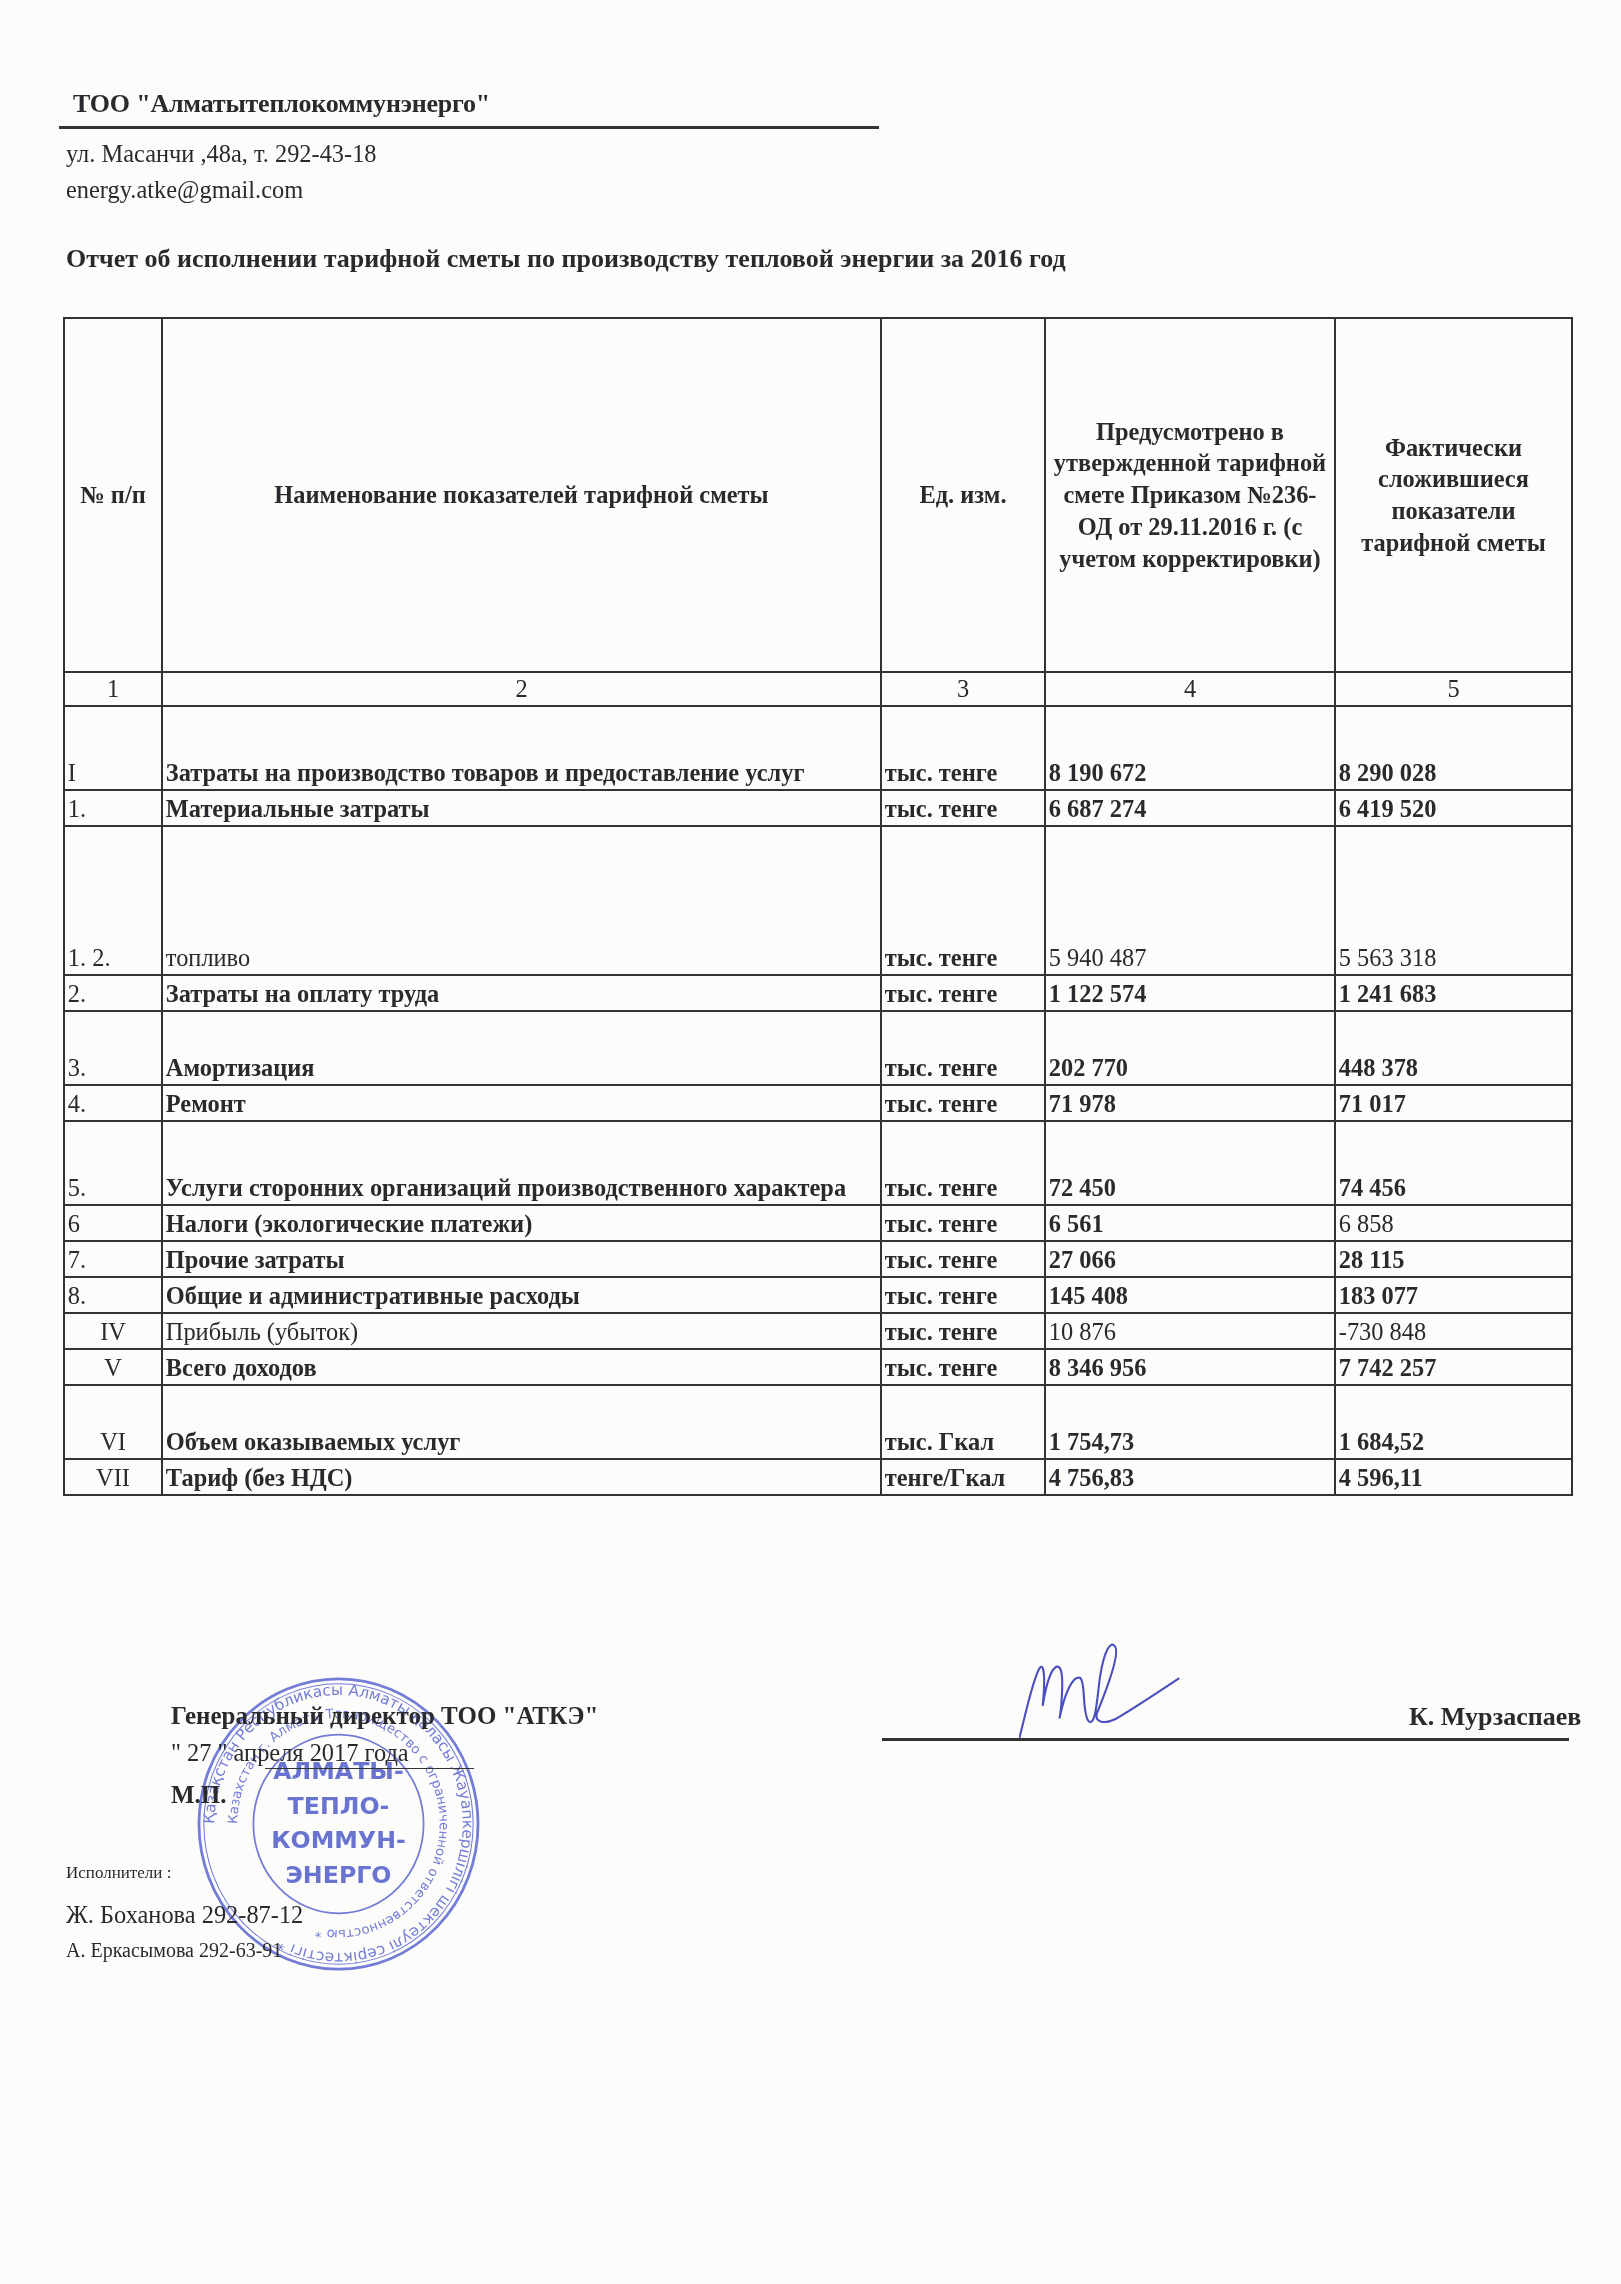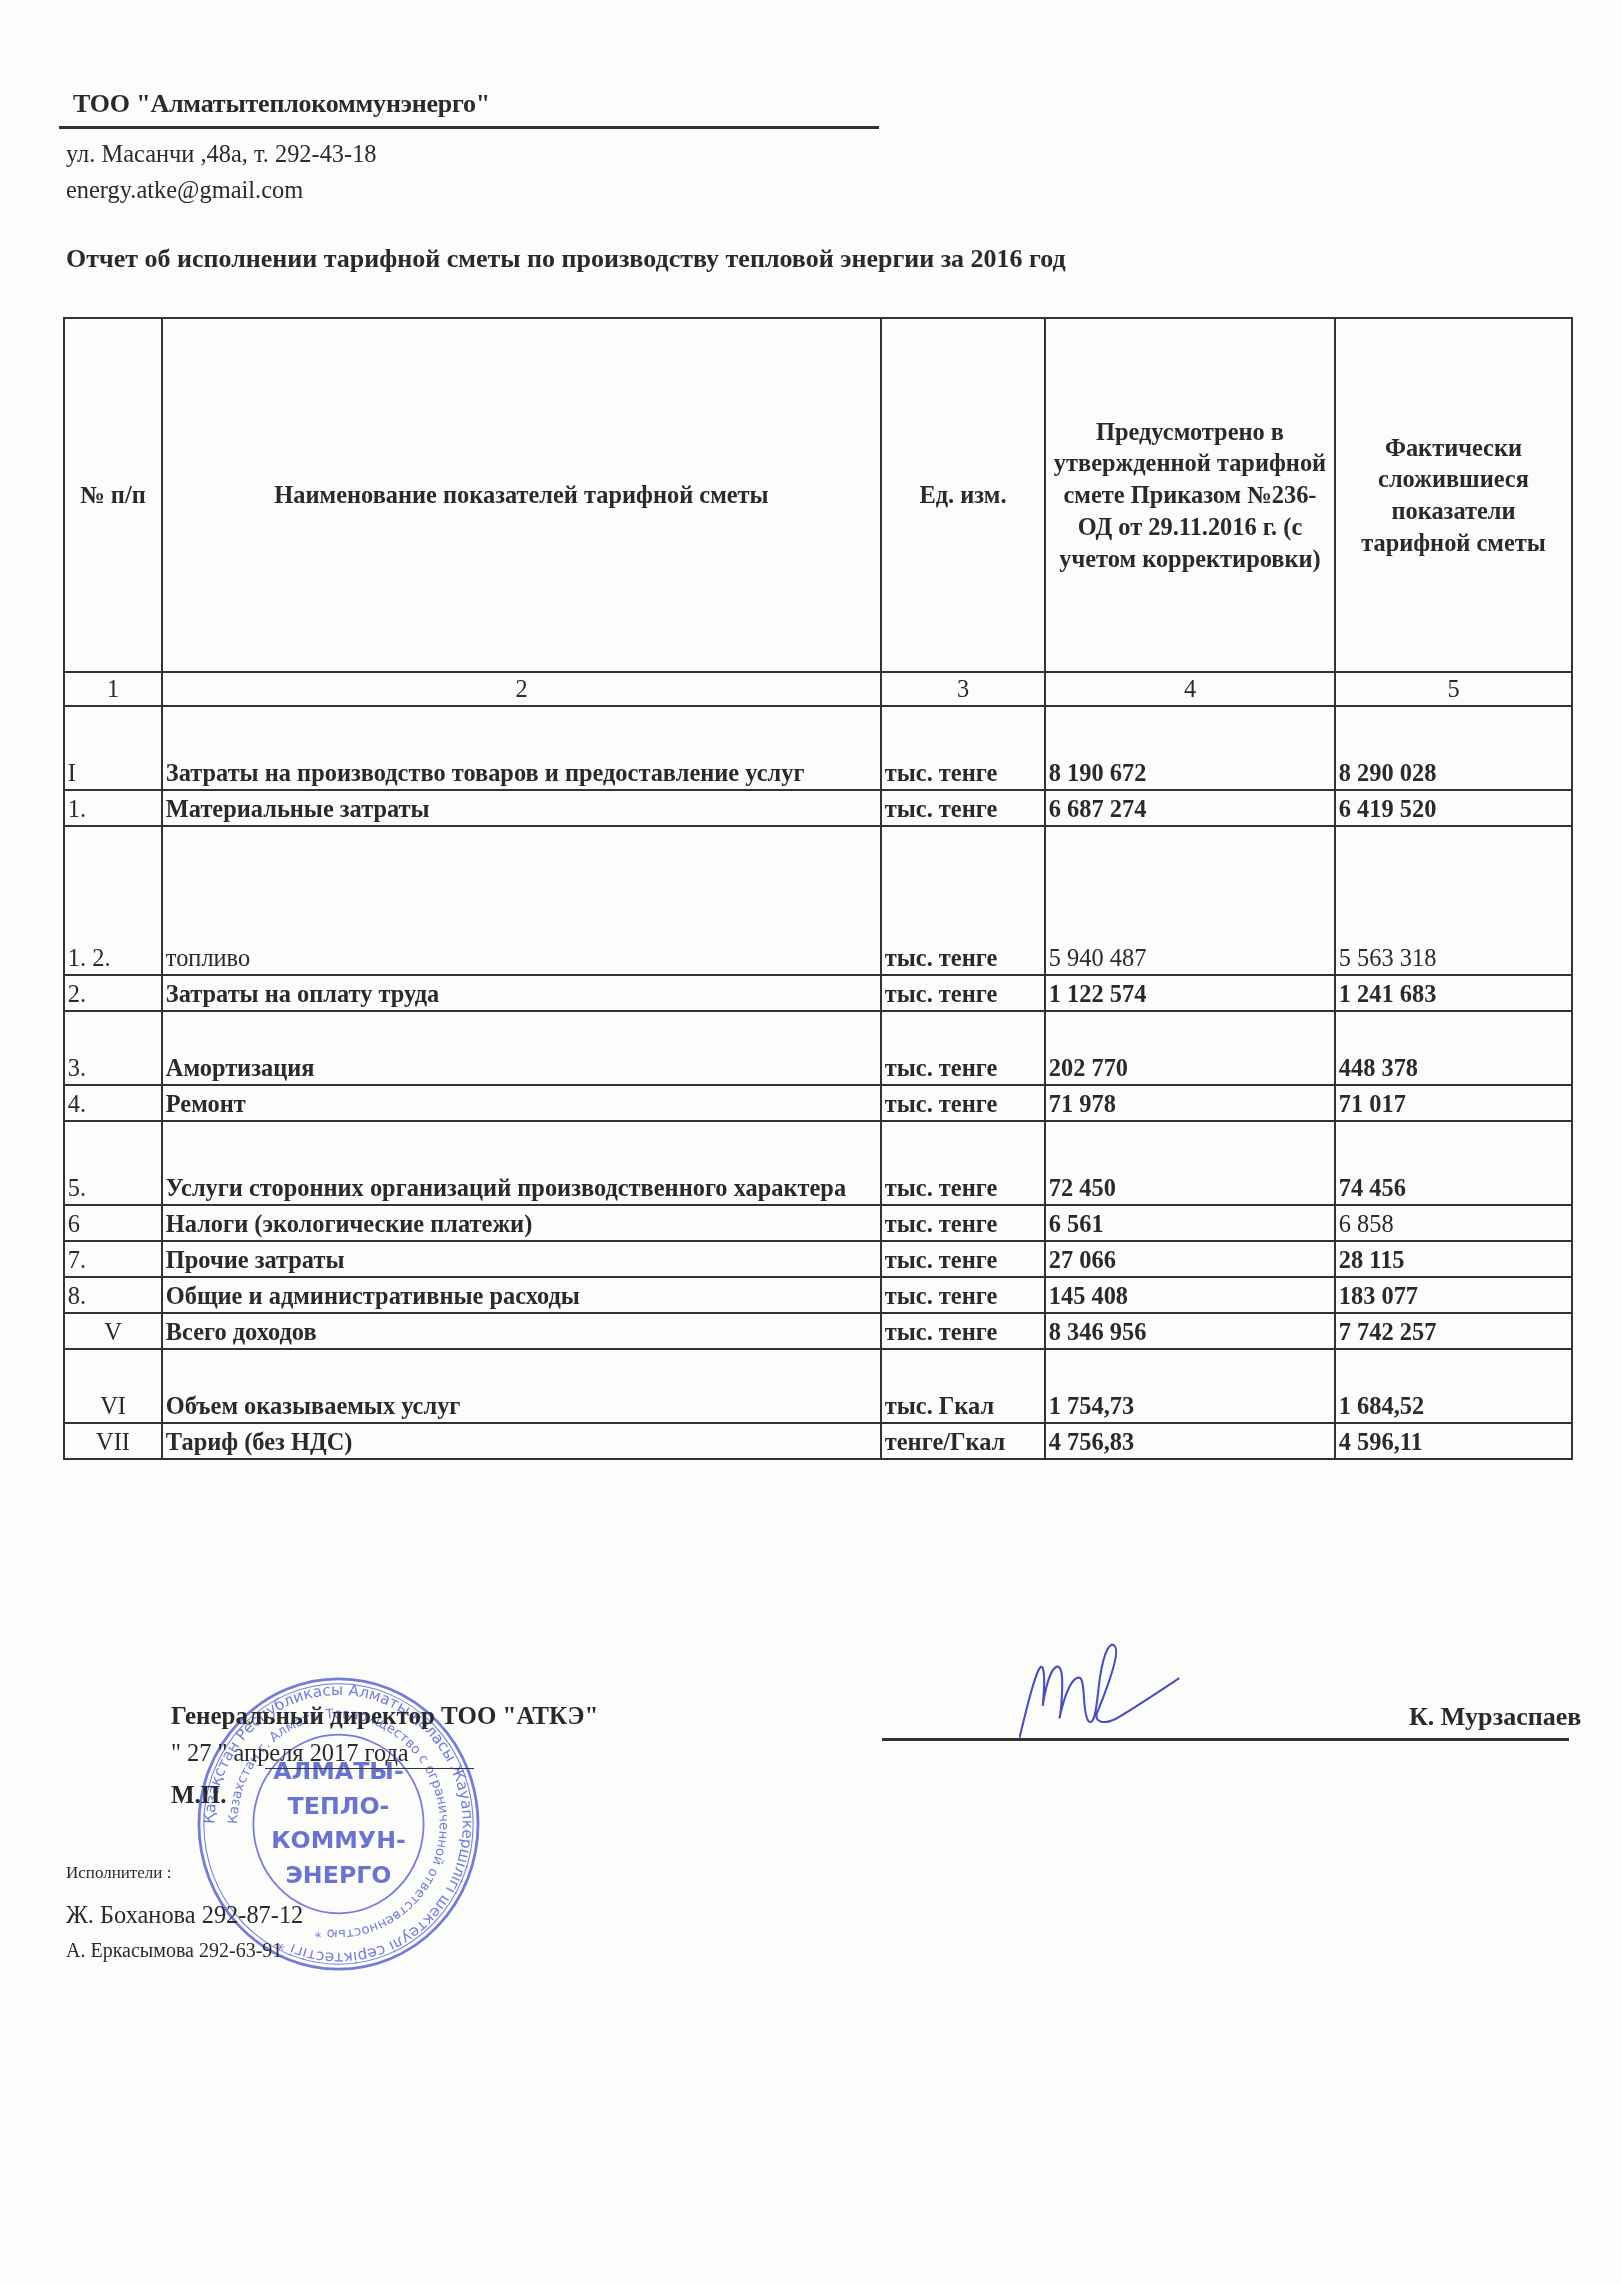--- a/index.html
+++ b/index.html
@@ -152,20 +152,27 @@
         <td class="val">27 066</td>
         <td class="val">28 115</td>
       </tr>
       <tr class="h-1 bold">
         <td class="num">8.</td>
         <td class="name">Общие и административные расходы</td>
         <td class="unit">тыс. тенге</td>
         <td class="val">145 408</td>
         <td class="val">183 077</td>
       </tr>
+      <tr class="h-1 plain">
+        <td class="num roman">IV</td>
+        <td class="name">Прибыль (убыток)</td>
+        <td class="unit">тыс. тенге</td>
+        <td class="val">10 876</td>
+        <td class="val">-730 848</td>
+      </tr>
       <tr class="h-1 bold">
         <td class="num roman">V</td>
         <td class="name">Всего доходов</td>
         <td class="unit">тыс. тенге</td>
         <td class="val">8 346 956</td>
         <td class="val">7 742 257</td>
       </tr>
       <tr class="h-mid bold">
         <td class="num roman">VI</td>
         <td class="name">Объем оказываемых услуг</td>

